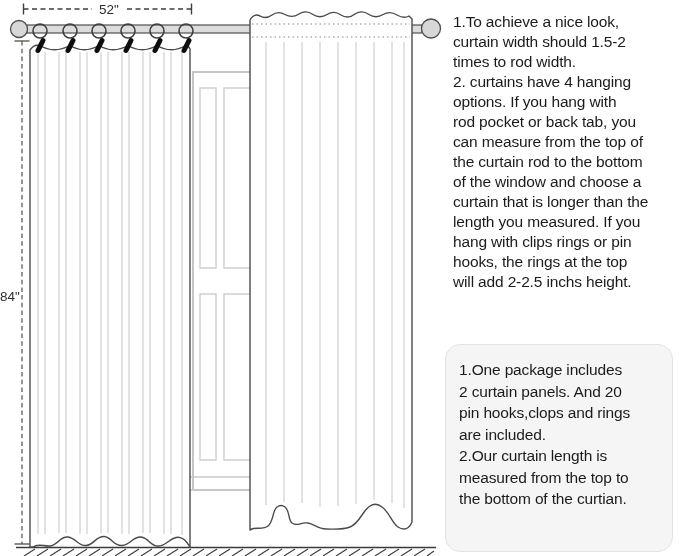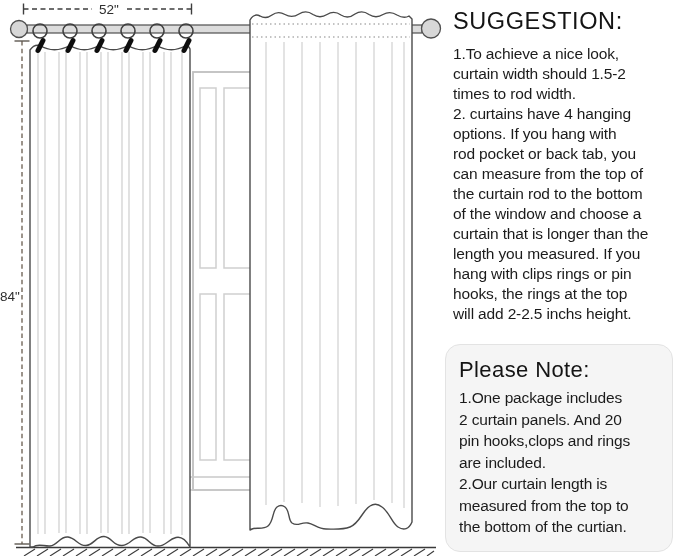--- a/index.html
+++ b/index.html
@@ -215,39 +215,37 @@
         <line x1="374" y1="42" x2="374" y2="500"></line>
         <line x1="392" y1="42" x2="392" y2="503"></line>
         <line x1="404" y1="42" x2="404" y2="508"></line>
       </g>
     </g>
 
     <circle cx="431" cy="28.5" r="9.5" fill="#d7d7d7" stroke="#4f4f4f" stroke-width="1.3"></circle>
   </svg>
 
   <div class="text-col">
-    <div class="suggestion-title">SUGGESTION:</div>
     <div class="suggestion-body">1.To achieve a nice look,
 curtain width should 1.5-2
 times to rod width.
 2. curtains have 4 hanging
 options. If you hang with
 rod pocket or back tab, you
 can measure from the top of
 the curtain rod to the bottom
 of the window and choose a
 curtain that is longer than the
 length you measured. If you
 hang with clips rings or pin
 hooks, the rings at the top
 will add 2-2.5 inchs height.</div>
   </div>
 
   <div class="note-box">
-    <div class="note-title">Please Note:</div>
     <div class="note-body">1.One package includes
 2 curtain panels. And 20
 pin hooks,clops and rings
 are included.
 2.Our curtain length is
 measured from the top to
 the bottom of the curtian.</div>
   </div>
 
 </div>

